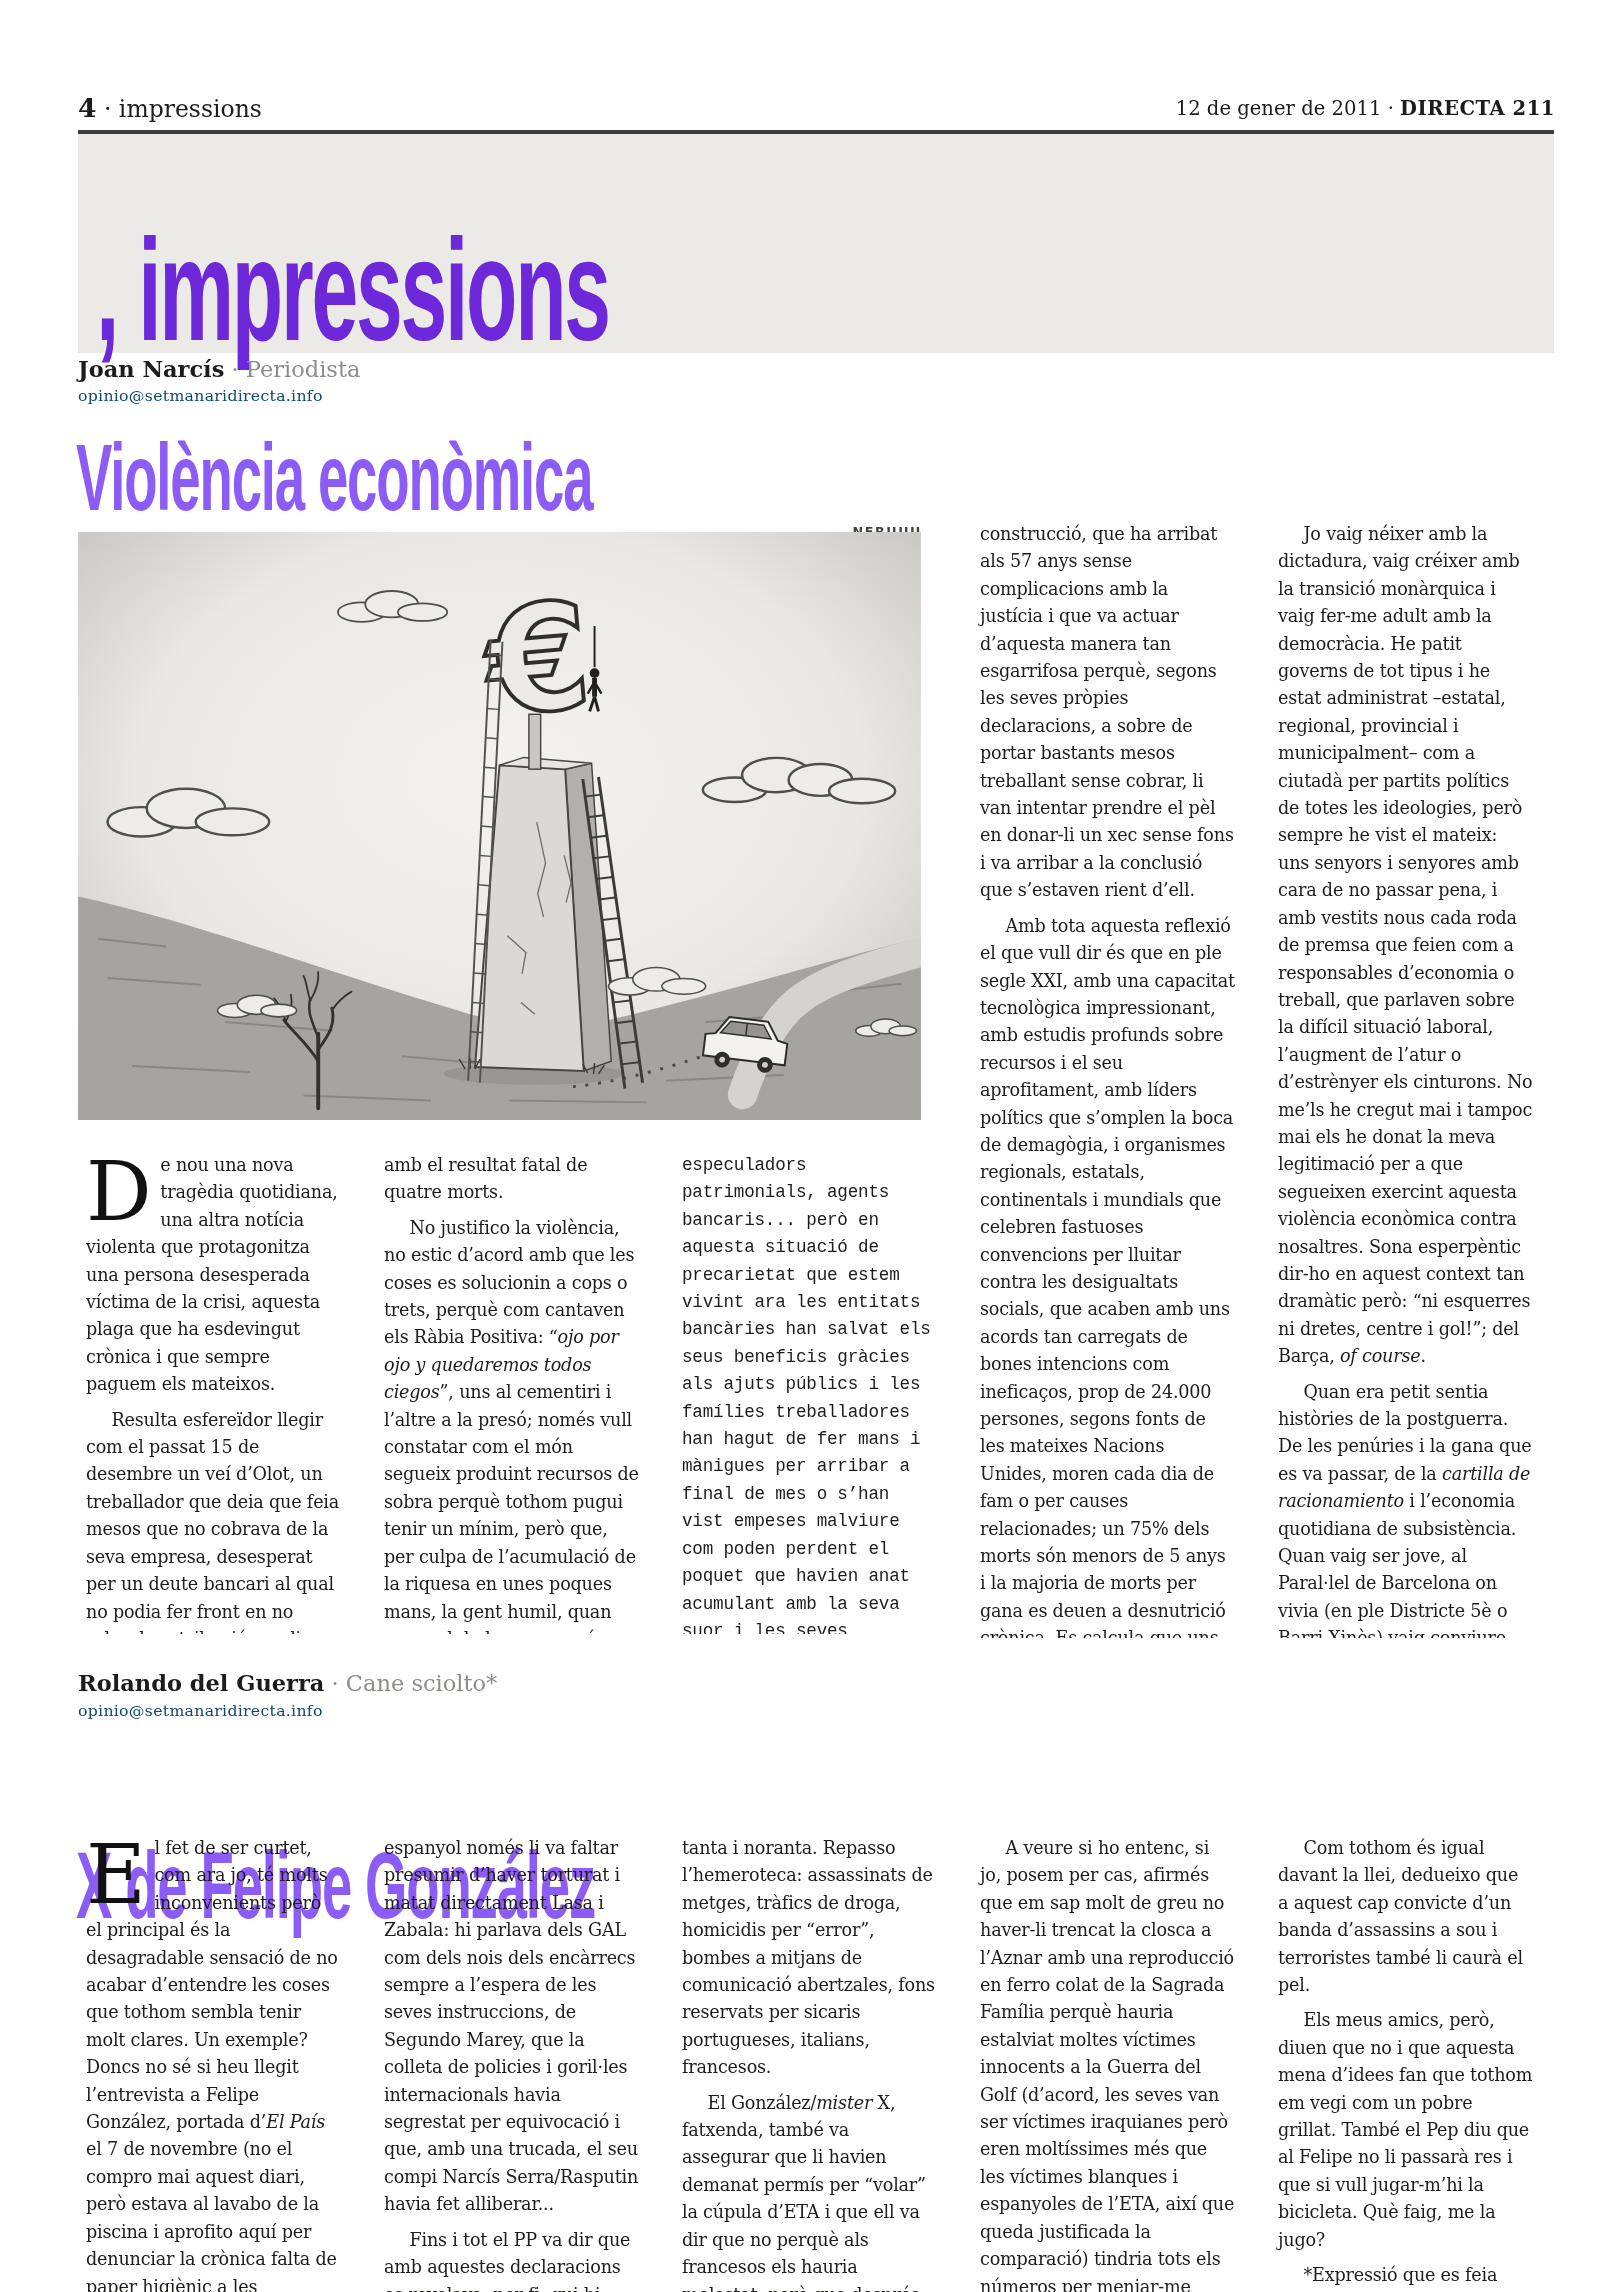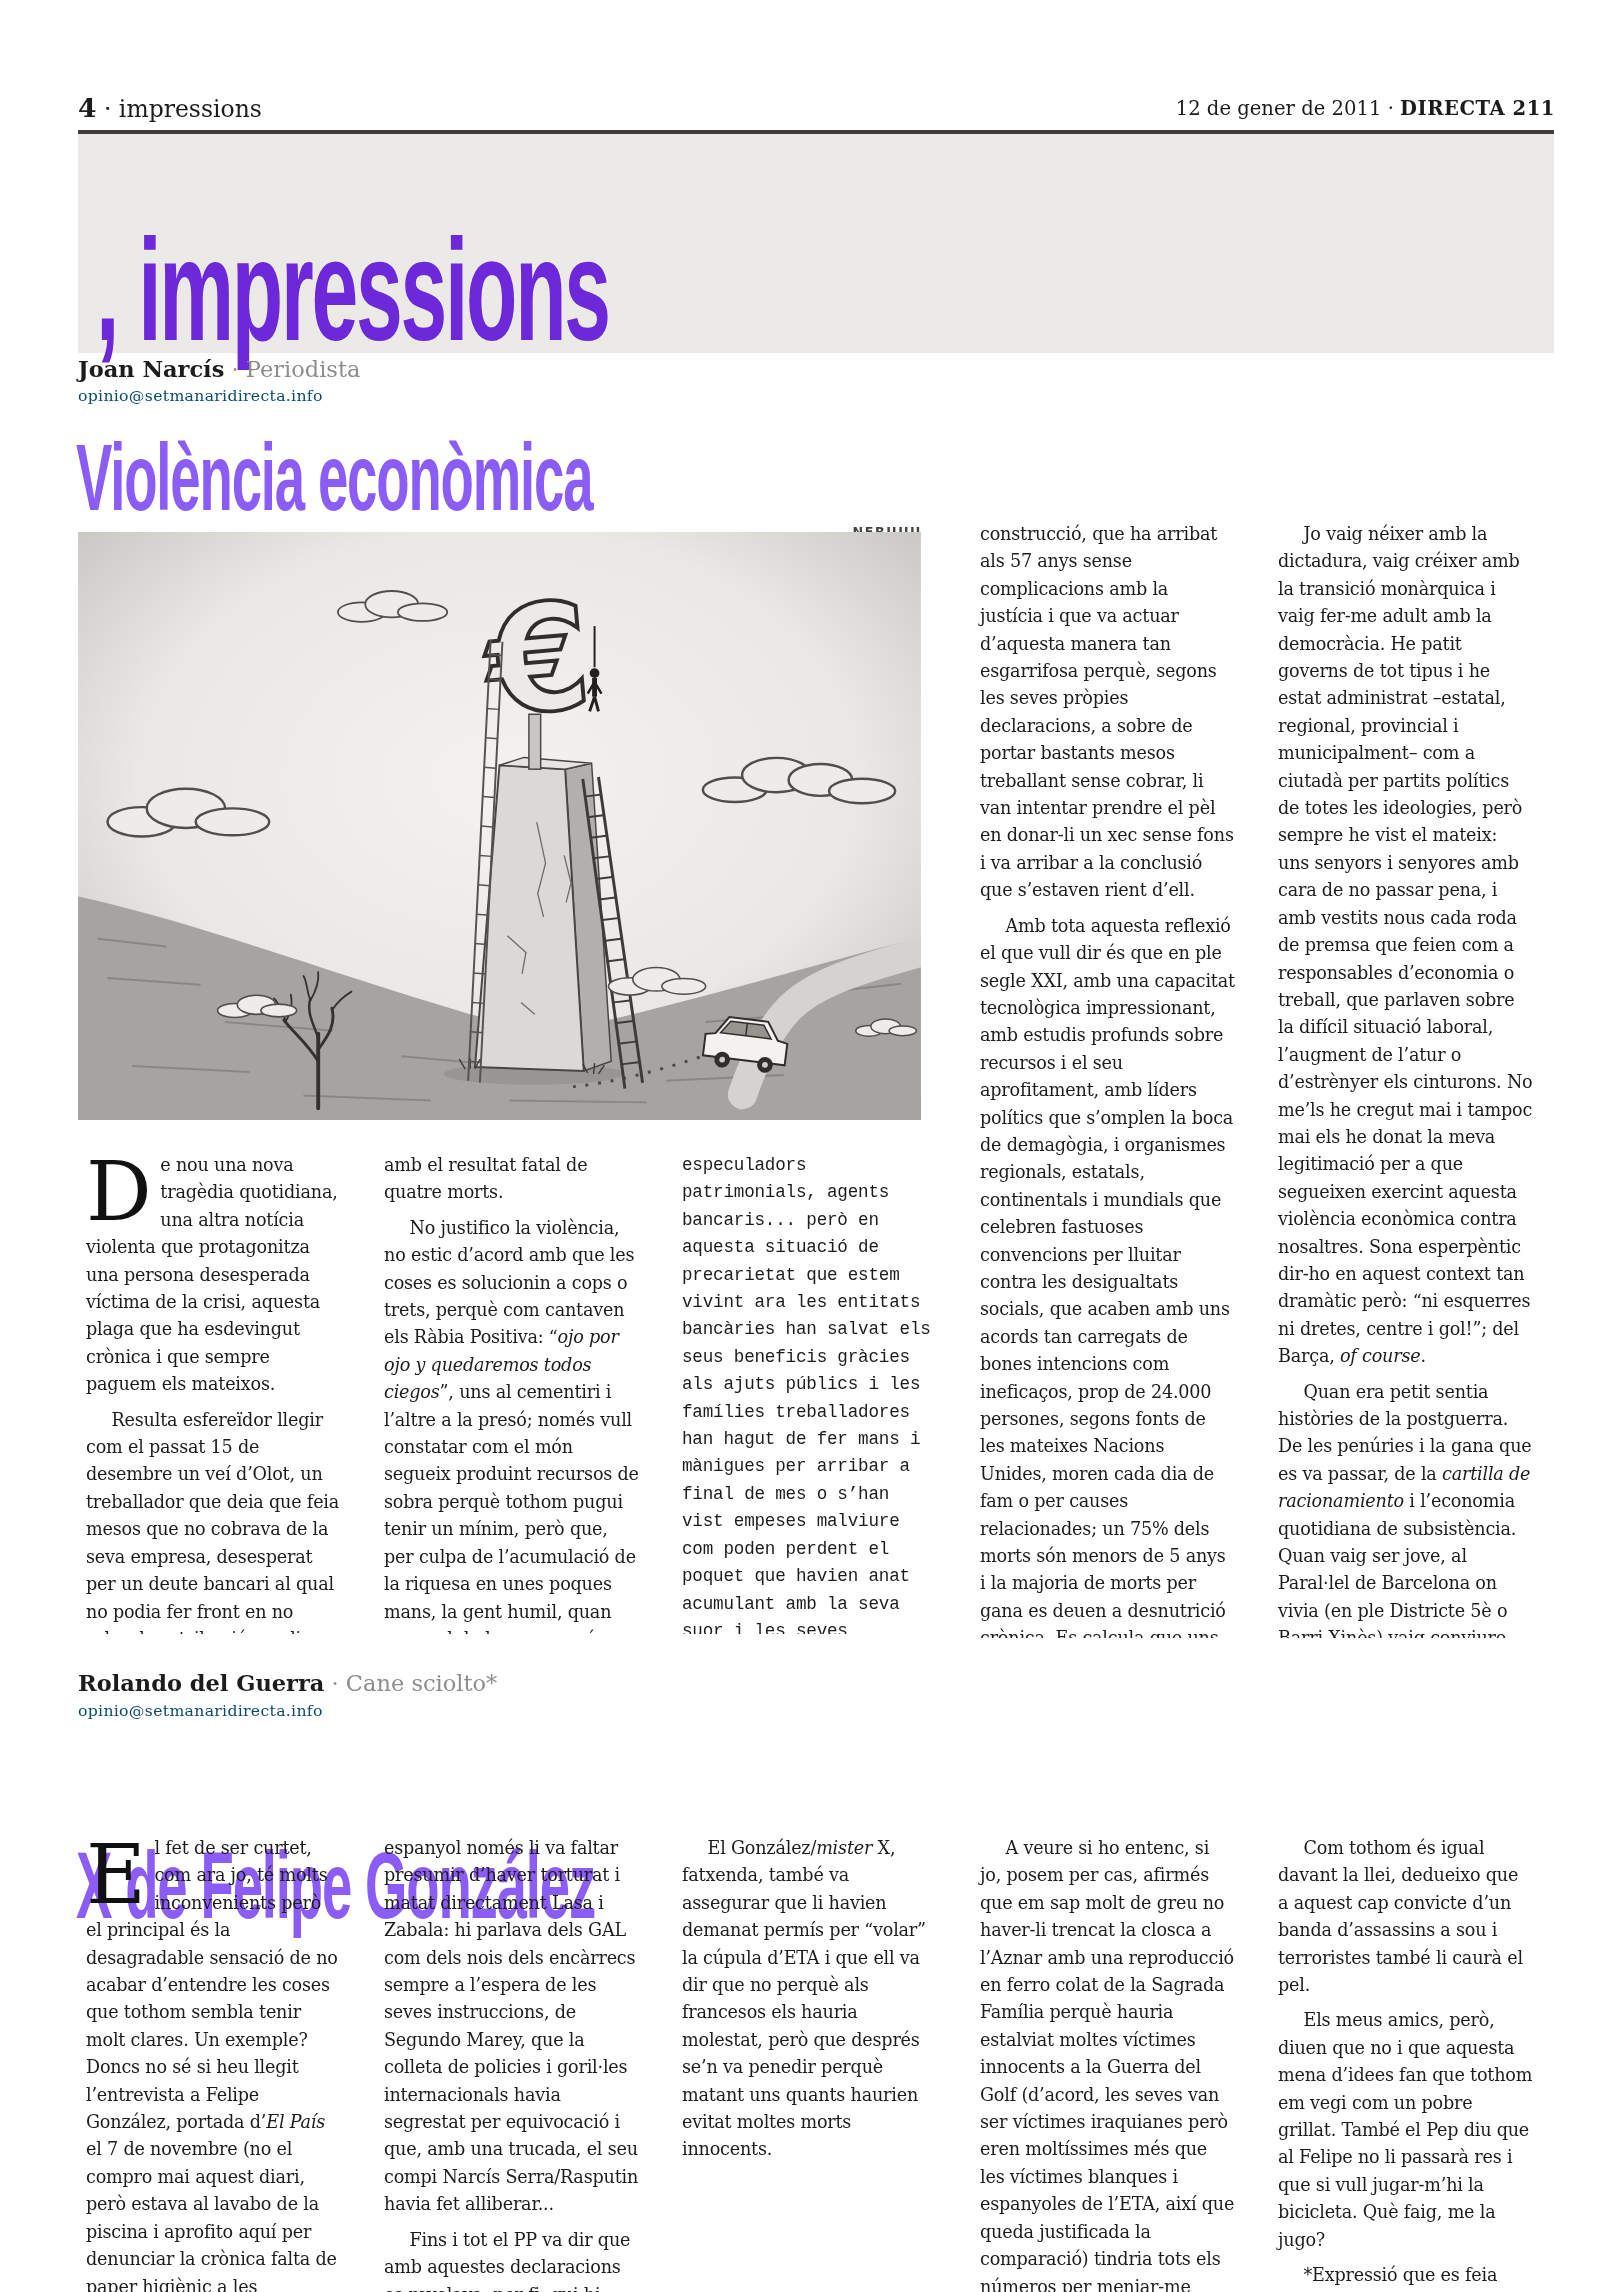--- a/index.html
+++ b/index.html
@@ -251,20 +251,21 @@
 <div class="abs headline headline2 sans"><span class="cond">X de Felipe González</span></div>
 
 <div class="abs col" id="a2c0">
     <p><span class="dropcap">E</span><span>l fet de ser curtet, com ara jo, té molts inconvenients però el principal és la desagradable sensació de no acabar d’entendre les coses que tothom sembla tenir molt clares. Un exemple? Doncs no sé si heu llegit l’entrevista a Felipe González, portada d’</span><span class="it">El País</span><span> el 7 de novembre (no el compro mai aquest diari, però estava al lavabo de la piscina i aprofito aquí per denunciar la crònica falta de paper higiènic a les instal·lacions municipals). Doncs bé, durant l’entrevista al cara de porc indultat que va ser president del govern</span></p>
   </div>
 <div class="abs col" id="a2c1">
     <p><span>espanyol només li va faltar presumir d’haver torturat i matat directament Lasa i Zabala: hi parlava dels GAL com dels nois dels encàrrecs sempre a l’espera de les seves instruccions, de Segundo Marey, que la colleta de policies i goril·les internacionals havia segrestat per equivocació i que, amb una trucada, el seu compi Narcís Serra/Rasputin havia fet alliberar...</span></p>
     <p class="ind"><span>Fins i tot el PP va dir que amb aquestes declaracions es revelava, per fi, qui hi havia al darrera de la misteriosa X que guiava aquella banda de terroristes als anys vui-</span></p>
   </div>
 <div class="abs col" id="a2c2">
+    <p><span>tanta i noranta. Repasso l’hemeroteca: assassinats de metges, tràfics de droga, homicidis per “error”, bombes a mitjans de comunicació abertzales, fons reservats per sicaris portugueses, italians, francesos.</span></p>
     <p class="ind"><span>El González/</span><span class="it">mister</span><span> X, fatxenda, també va assegurar que li havien demanat permís per “volar” la cúpula d’ETA i que ell va dir que no perquè als francesos els hauria molestat, però que després se’n va penedir perquè matant uns quants haurien evitat moltes morts innocents.</span></p>
   </div>
 <div class="abs col" id="a2c3">
     <p class="ind"><span>A veure si ho entenc, si jo, posem per cas, afirmés que em sap molt de greu no haver-li trencat la closca a l’Aznar amb una reproducció en ferro colat de la Sagrada Família perquè hauria estalviat moltes víctimes innocents a la Guerra del Golf (d’acord, les seves van ser víctimes iraquianes però eren moltíssimes més que les víctimes blanques i espanyoles de l’ETA, així que queda justificada la comparació) tindria tots els números per menjar-me unes quantes denúncies per apologia del terrorisme, incitació a la violència, conspiració, etc.</span></p>
   </div>
 <div class="abs col" id="a2c4">
     <p class="ind"><span>Com tothom és igual davant la llei, dedueixo que a aquest cap convicte d’un banda d’assassins a sou i terroristes també li caurà el pel.</span></p>
     <p class="ind"><span>Els meus amics, però, diuen que no i que aquesta mena d’idees fan que tothom em vegi com un pobre grillat. També el Pep diu que al Felipe no li passarà res i que si vull jugar-m’hi la bicicleta. Què faig, me la jugo?</span></p>
     <p class="ind"><span>*Expressió que es feia servir per a la gent no adscrita a organitzacions o corrents i que significa “gos lliure”.</span></p>
   </div>

